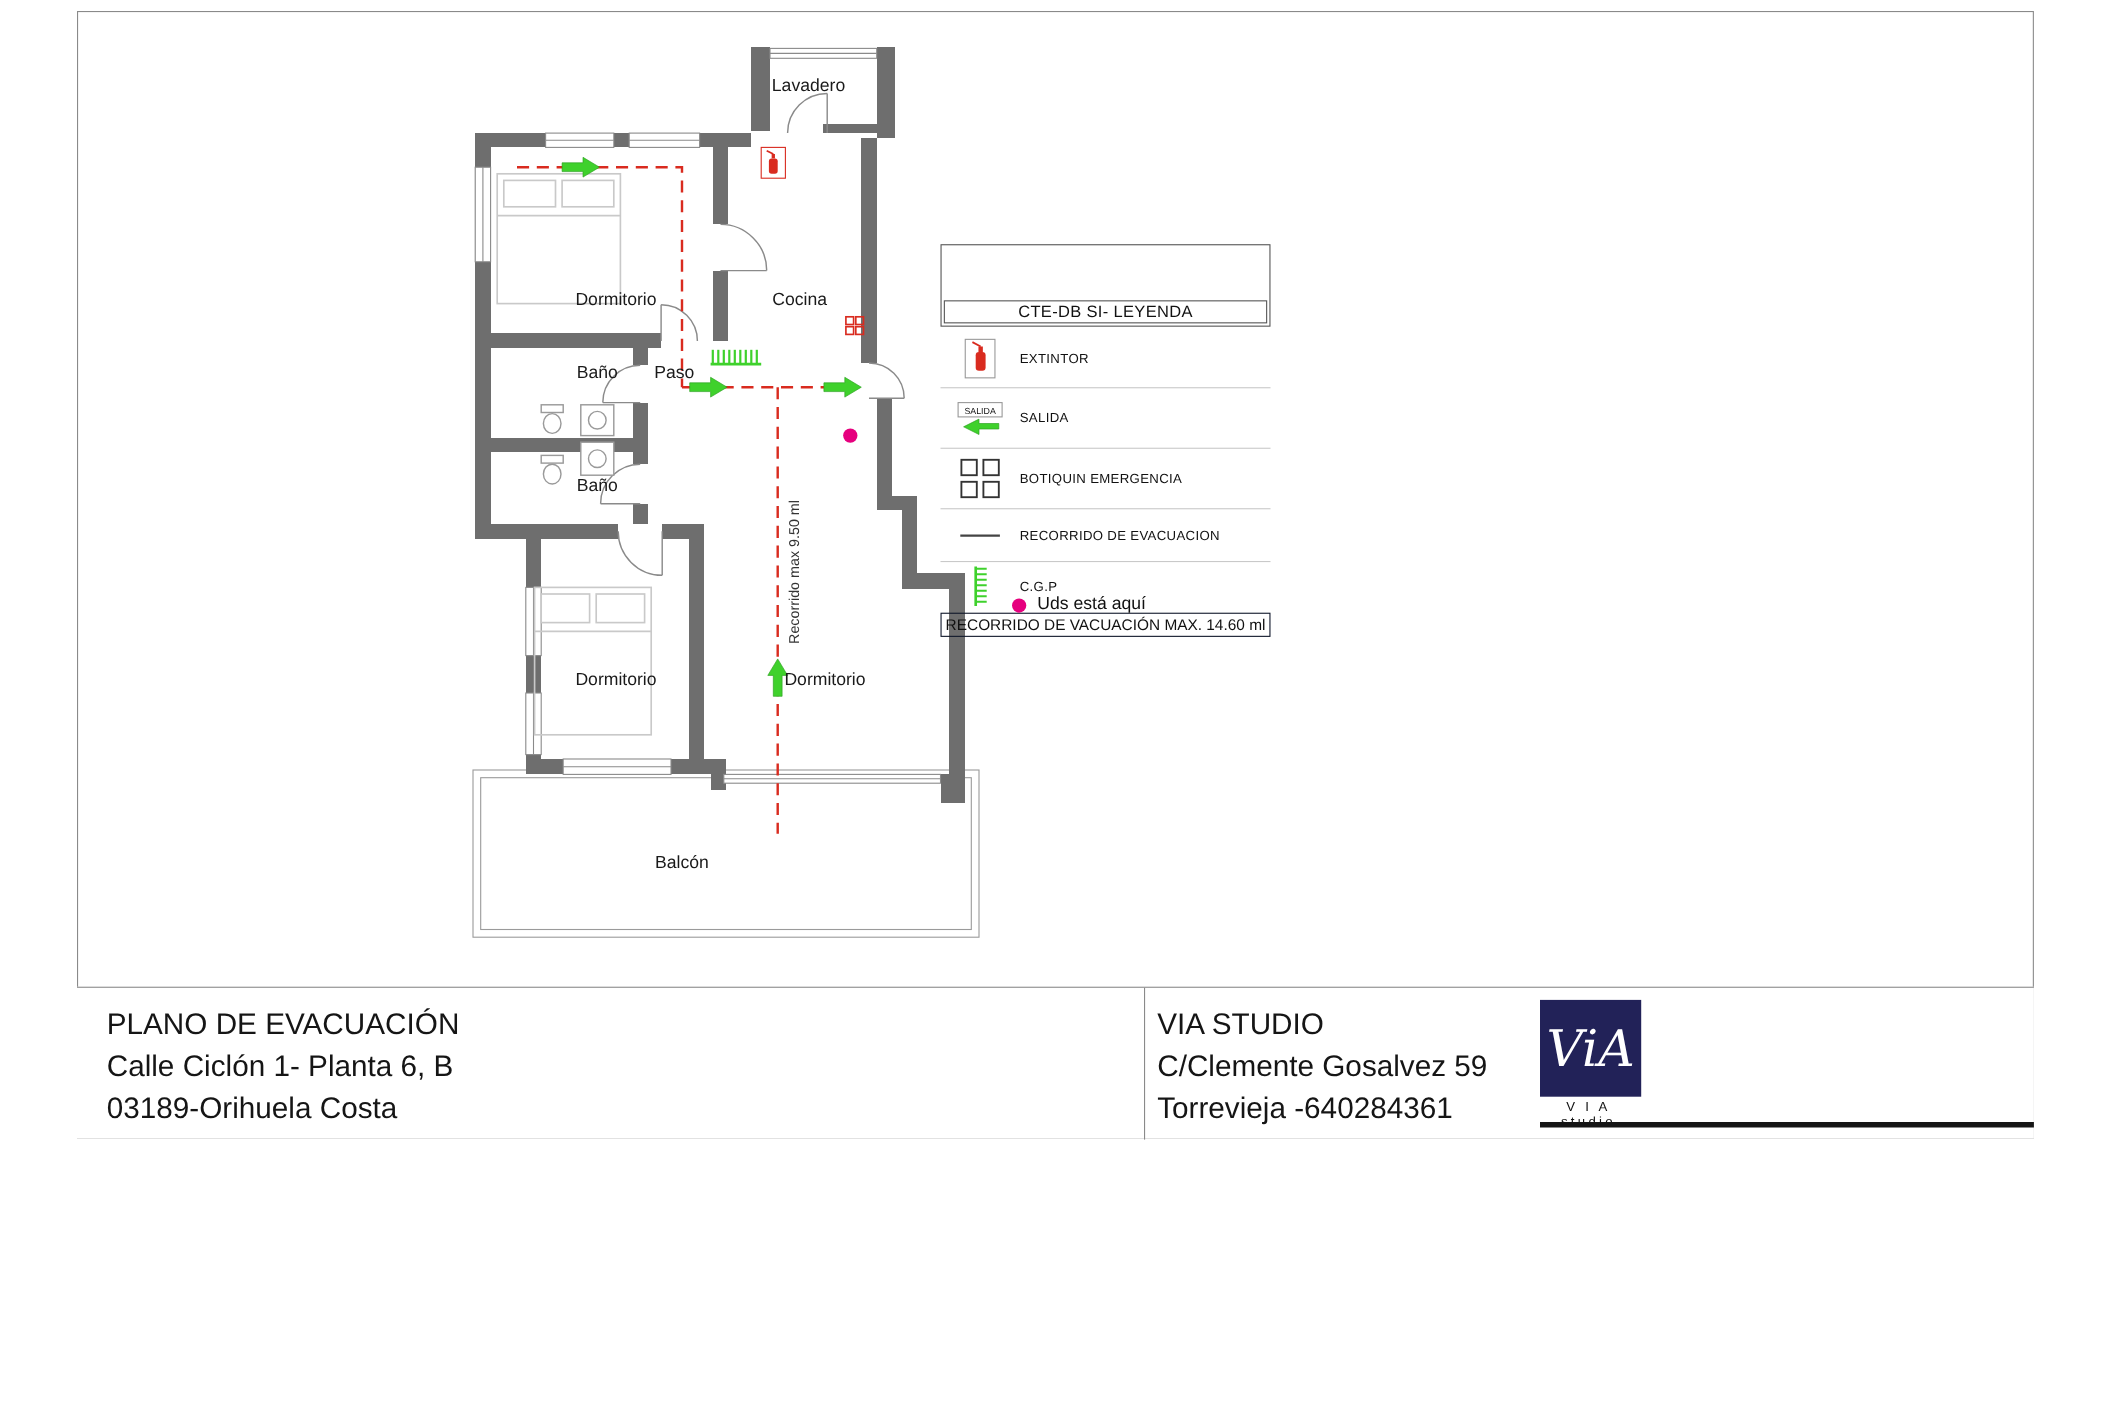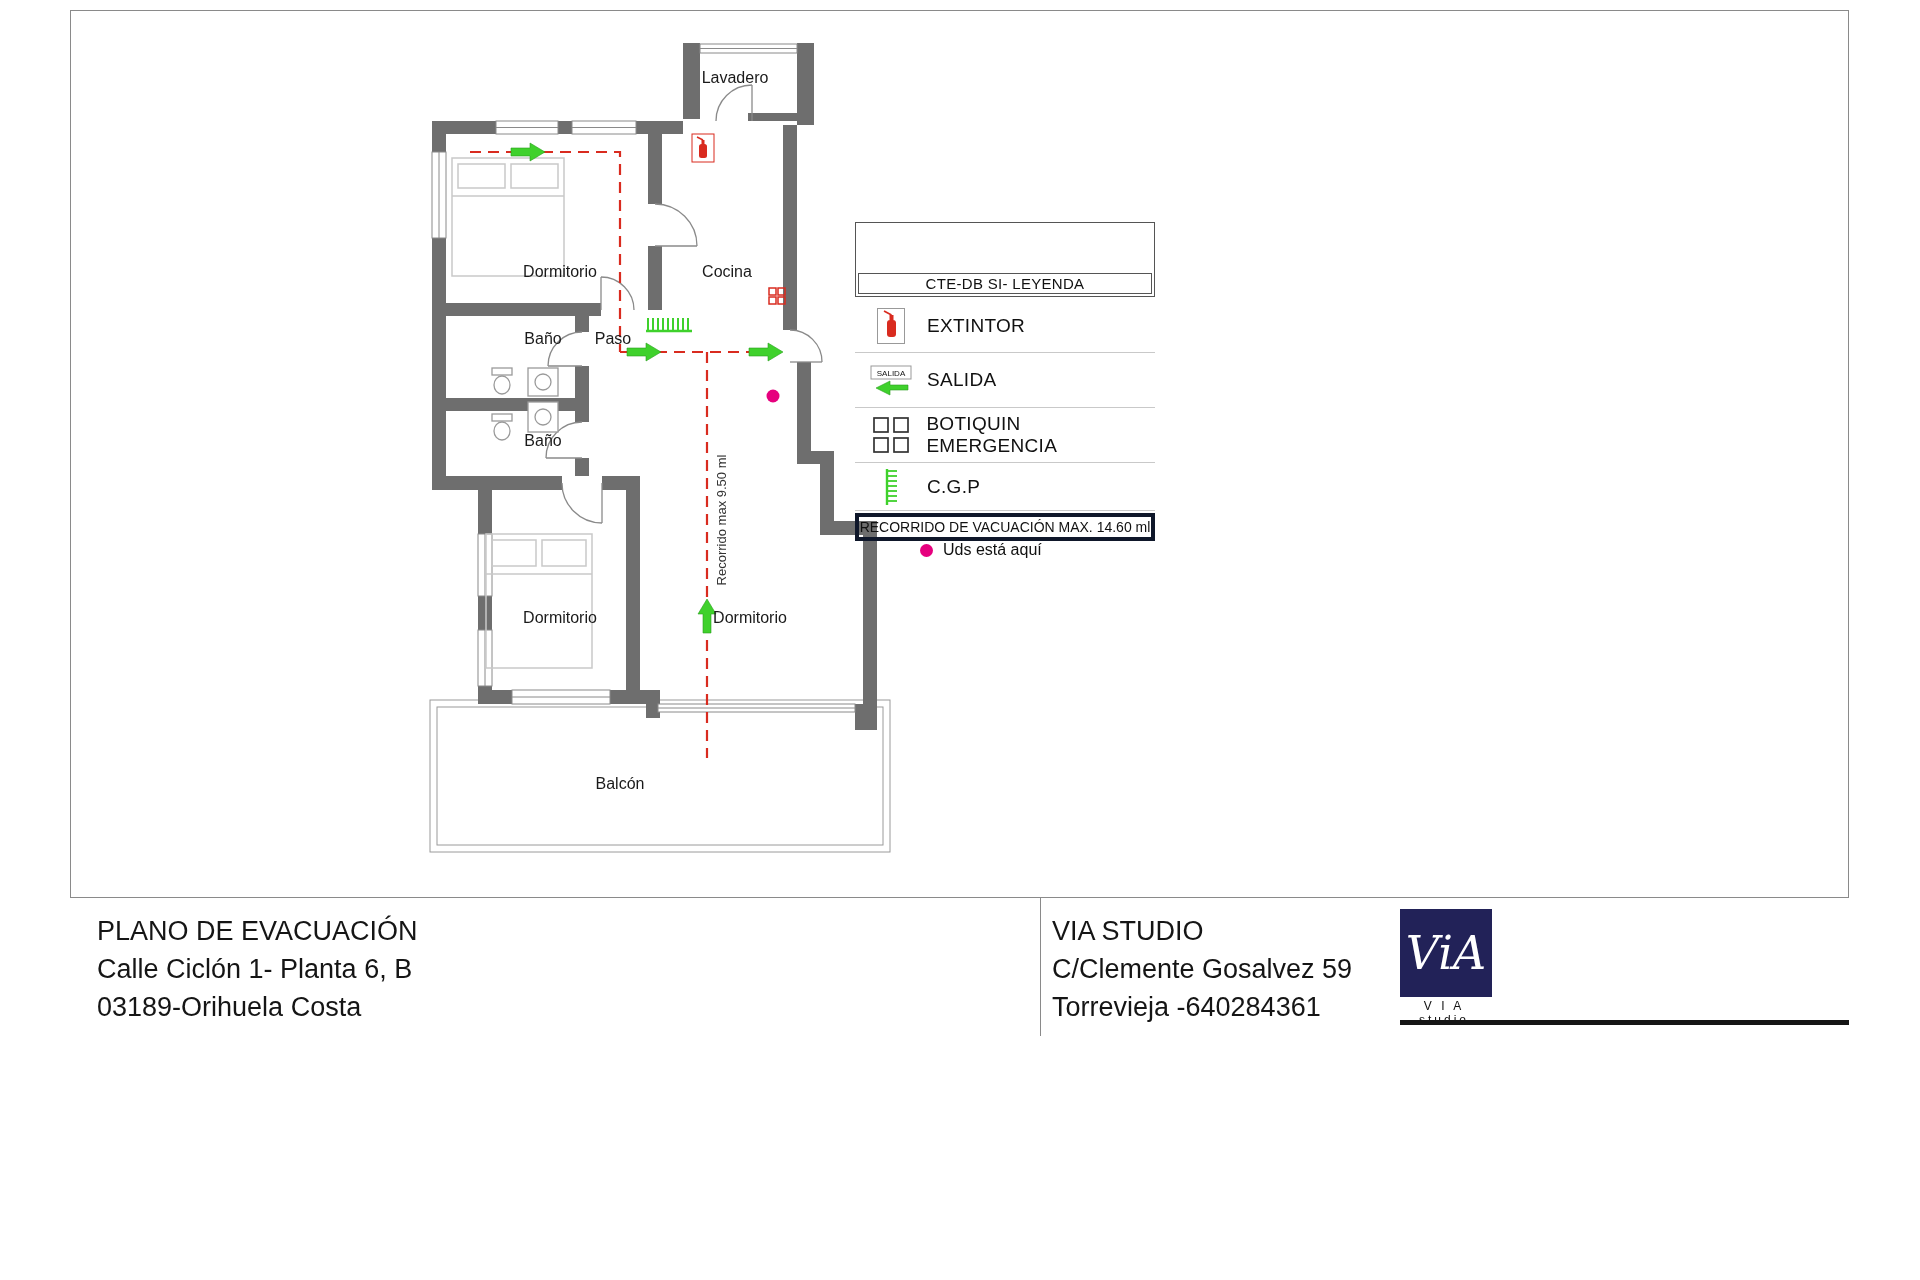--- a/index.html
+++ b/index.html
@@ -14,22 +14,22 @@
   .legend-header-inner{border:1px solid #555;text-align:center;font-size:15px;
                        padding:1px 0;letter-spacing:.3px;margin-top:48px;}
   .legend-rows{margin-top:3px;}
   .legend-row{display:flex;align-items:center;border-bottom:1px solid #c9c9c9;}
   .legend-row:nth-child(1){height:52px;}
   .legend-row:nth-child(2){height:54px;}
   .legend-row:nth-child(3){height:54px;}
   .legend-row:nth-child(4){height:47px;}
   .legend-row:nth-child(5){height:44px;border-bottom:none;}
   .legend-icon{width:72px;display:flex;justify-content:center;align-items:center;}
-  .legend-label{font-size:19px;letter-spacing:.3px;color:#111;}
-  .legend-footer{border:4px solid #0f172a;margin-top:2px;font-size:14px;
+  .legend-label{font-size:12px;letter-spacing:.3px;color:#111;}
+  .legend-footer{border:1px solid #0f172a;margin-top:2px;font-size:14px;
                  text-align:center;padding:2px 0;white-space:nowrap;}
   .you-are-here{position:absolute;left:920px;top:541px;display:flex;
                 align-items:center;font-size:16px;}
   .marker-dot{width:13px;height:13px;border-radius:50%;background:#e6007e;
               display:inline-block;margin-right:10px;}
   
   .titleblock{position:absolute;left:70px;top:897px;width:1779px;height:138px;
               border-top:1px solid #8a8a8a;box-sizing:border-box;background:#fff;}
   .tb-divider{position:absolute;left:970px;top:0;width:1px;height:138px;background:#8a8a8a;}
   .tb-left{position:absolute;left:27px;top:14px;}
@@ -256,20 +256,28 @@
             <rect x="2" y="2" width="14" height="14"></rect>
               <rect x="22" y="2" width="14" height="14"></rect>
             <rect x="2" y="22" width="14" height="14"></rect>
               <rect x="22" y="22" width="14" height="14"></rect>
           </g>
         </svg>
       </div>
       <div class="legend-label">BOTIQUIN EMERGENCIA</div>
     </div>
 
+    <div class="legend-row">
+      <div class="legend-icon">
+        <svg width="40" height="10" viewBox="0 0 40 10">
+          <line x1="2" y1="5" x2="38" y2="5" stroke="#444" stroke-width="2"></line>
+        </svg>
+      </div>
+      <div class="legend-label">RECORRIDO DE EVACUACION</div>
+    </div>
 
     <div class="legend-row">
       <div class="legend-icon">
         <svg width="18" height="40" viewBox="0 0 18 40">
           <line x1="5" y1="2" x2="5" y2="38" stroke="#3fd12c" stroke-width="2.4"></line>
           <g stroke="#3fd12c" stroke-width="1.8">
             <line x1="5" y1="4" x2="15" y2="4"></line>
               <line x1="5" y1="9" x2="15" y2="9"></line>
             <line x1="5" y1="14" x2="15" y2="14"></line>
               <line x1="5" y1="19" x2="15" y2="19"></line>

